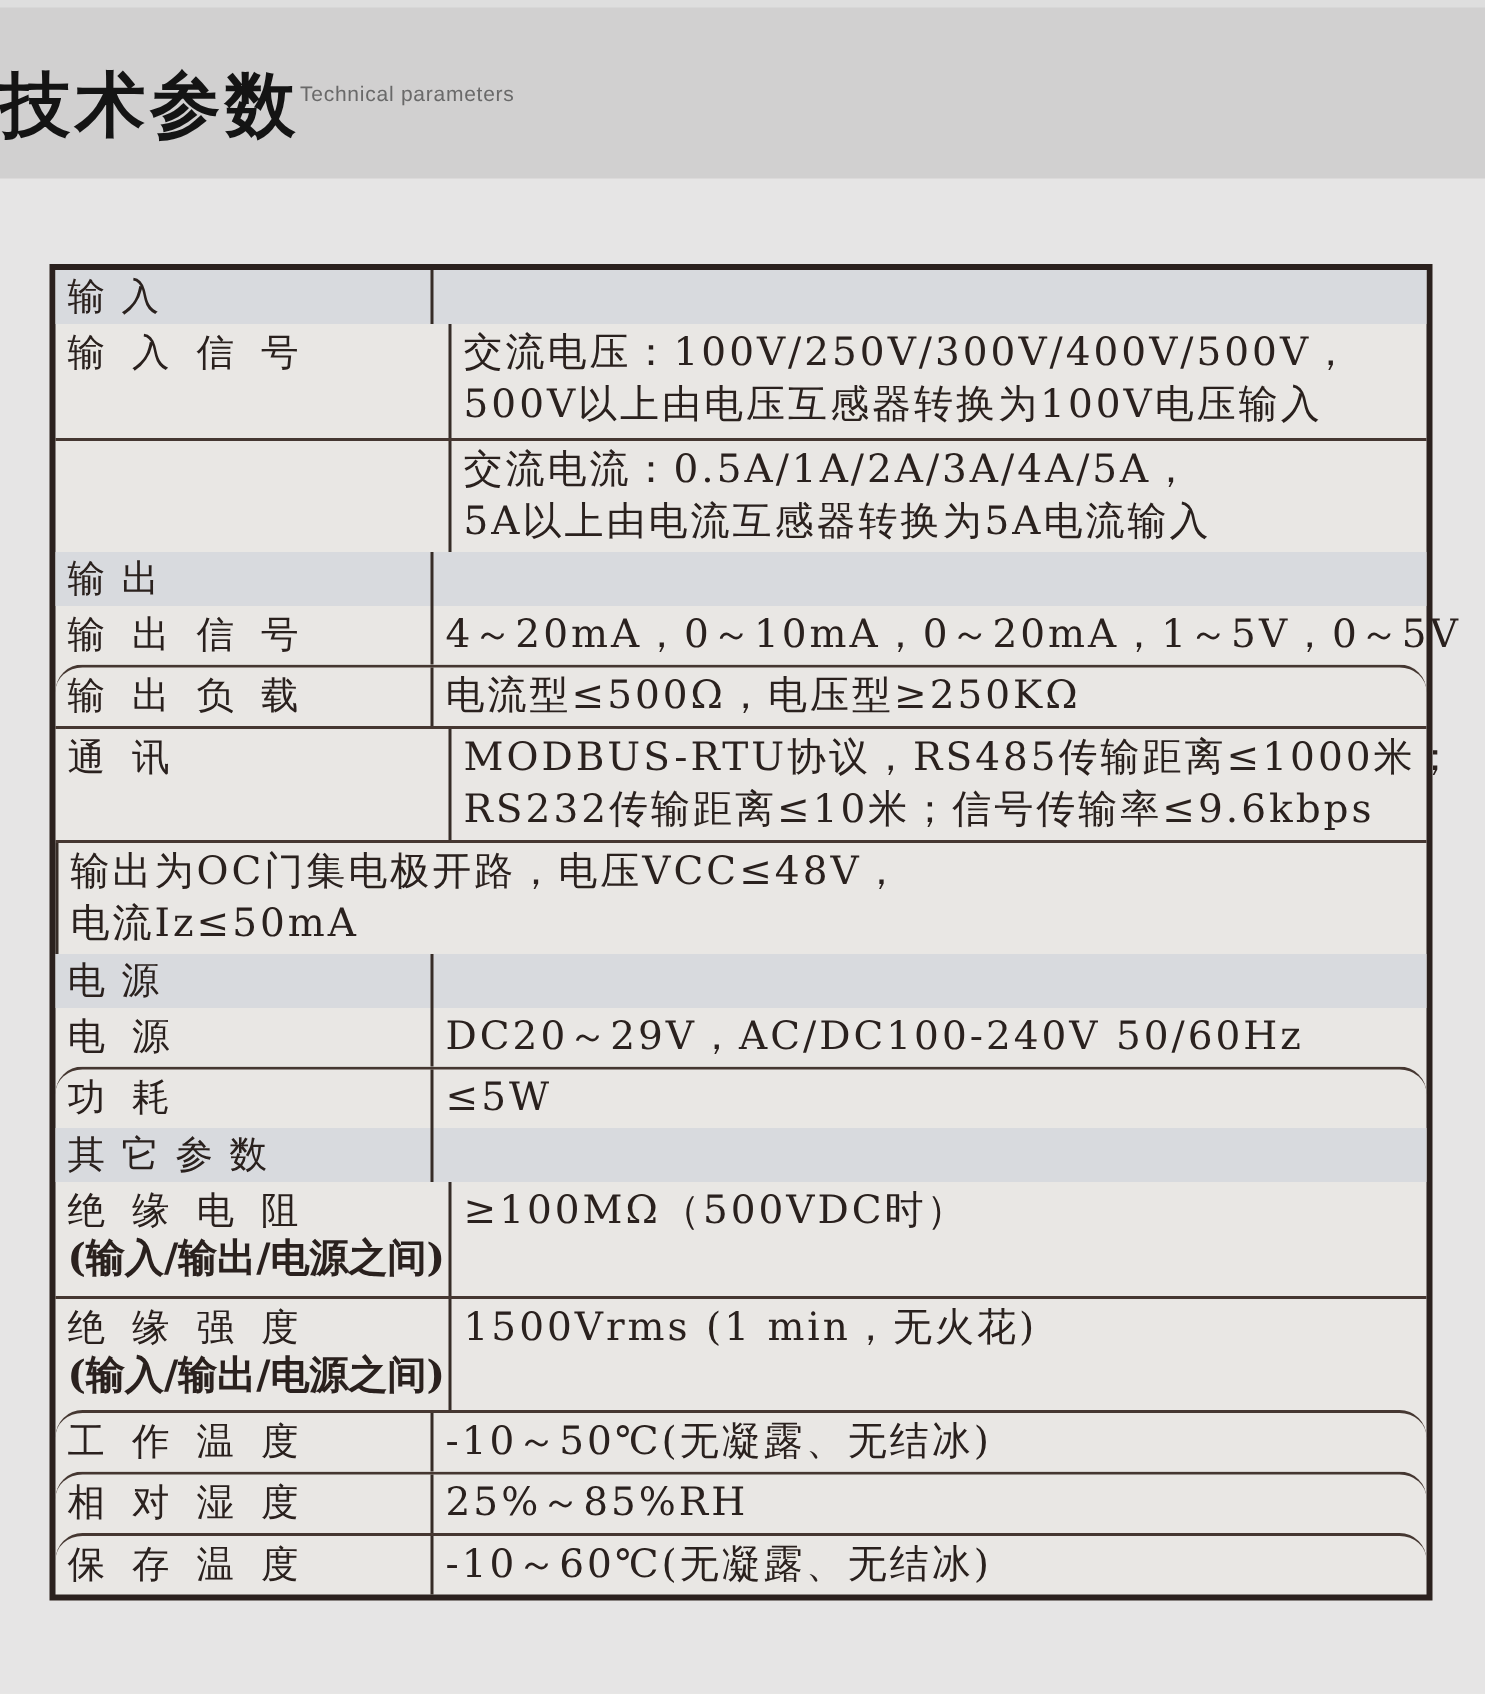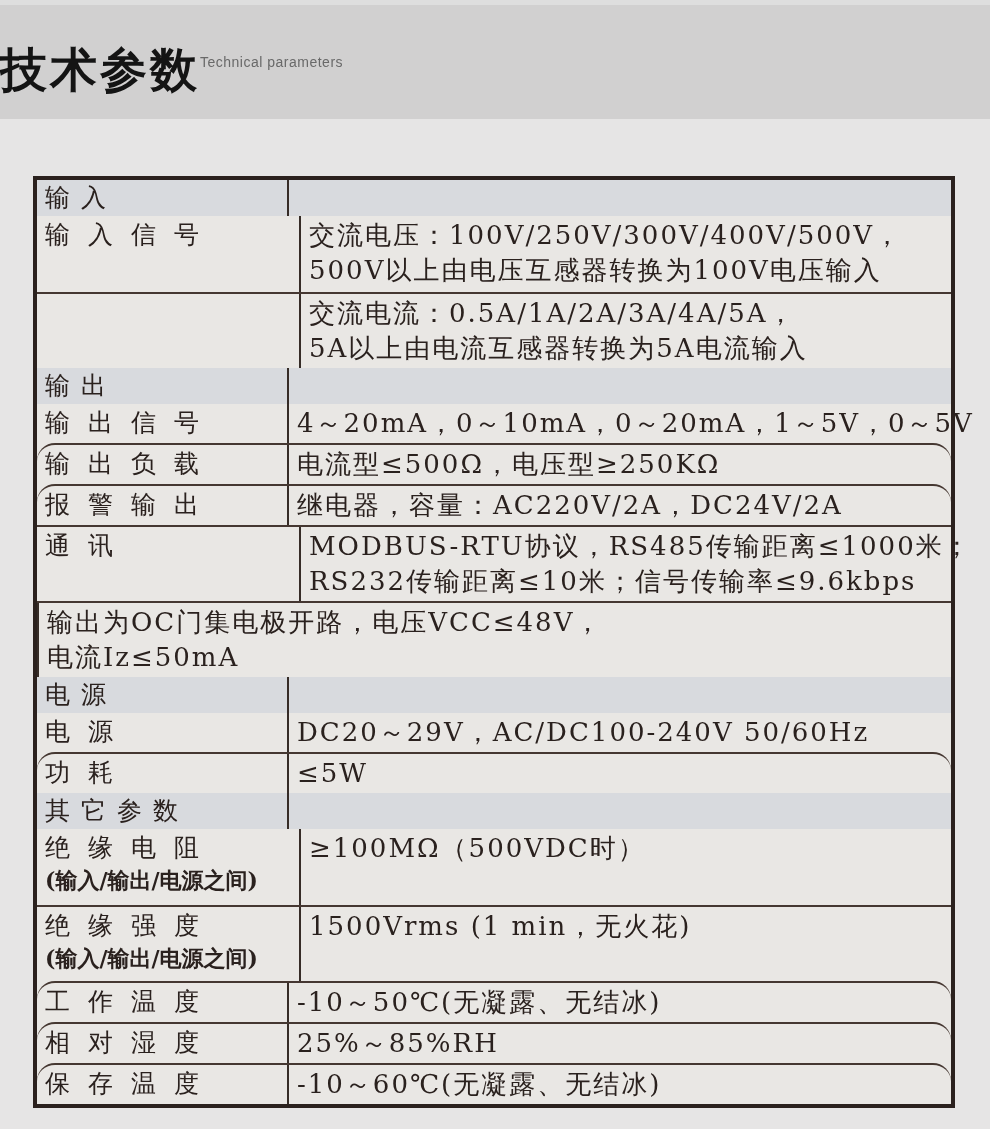--- a/index.html
+++ b/index.html
@@ -39,21 +39,21 @@
   .row{display:flex;align-items:stretch;}
   .row.sep{border-top:2px solid var(--line);}
   .row.sec{min-height:36px;background:var(--section-bg);}
   .row.single{min-height:39px;border-radius:18px;}
   .row.tall{min-height:76px;gap:12px;}
   .cell{padding:2px 8px 2px 8px;}
   .cell.label{width:250px;flex:0 0 250px;}
   .cell.value{flex:1 1 auto;border-left:2px solid var(--divider);}
   .label-main{font-size:25px;line-height:34px;letter-spacing:18px;white-space:nowrap;}
   .sec .label-main{letter-spacing:11px;line-height:32px;}
-  .label-note{font-size:22px;font-weight:bold;line-height:30px;letter-spacing:0;white-space:nowrap;}
+  .label-note{font-size:26px;font-weight:bold;line-height:30px;letter-spacing:0;white-space:nowrap;}
   .vline{font-size:26px;line-height:35px;letter-spacing:2px;white-space:nowrap;}
 </style>
 </head>
 <body>
 
 <div class="header-band">
   <div class="page-title">技术参数</div>
   <div class="page-subtitle">Technical parameters</div>
 </div>
 
@@ -95,28 +95,20 @@
       <div class="cell value">
         <div class="vline">4～20mA，0～10mA，0～20mA，1～5V，0～5V</div>
       </div>
     </div>
     <div class="row single sep">
       <div class="cell label">
         <div class="label-main">输出负载</div>
       </div>
       <div class="cell value">
         <div class="vline">电流型≤500Ω，电压型≥250KΩ</div>
-      </div>
-    </div>
-    <div class="row single sep">
-      <div class="cell label">
-        <div class="label-main">报警输出</div>
-      </div>
-      <div class="cell value">
-        <div class="vline">继电器，容量：AC220V/2A，DC24V/2A</div>
       </div>
     </div>
     <div class="row tall sep">
       <div class="cell label">
         <div class="label-main">通讯</div>
       </div>
       <div class="cell value">
         <div class="vline">MODBUS-RTU协议，RS485传输距离≤1000米；</div>
         <div class="vline">RS232传输距离≤10米；信号传输率≤9.6kbps</div>
       </div>

